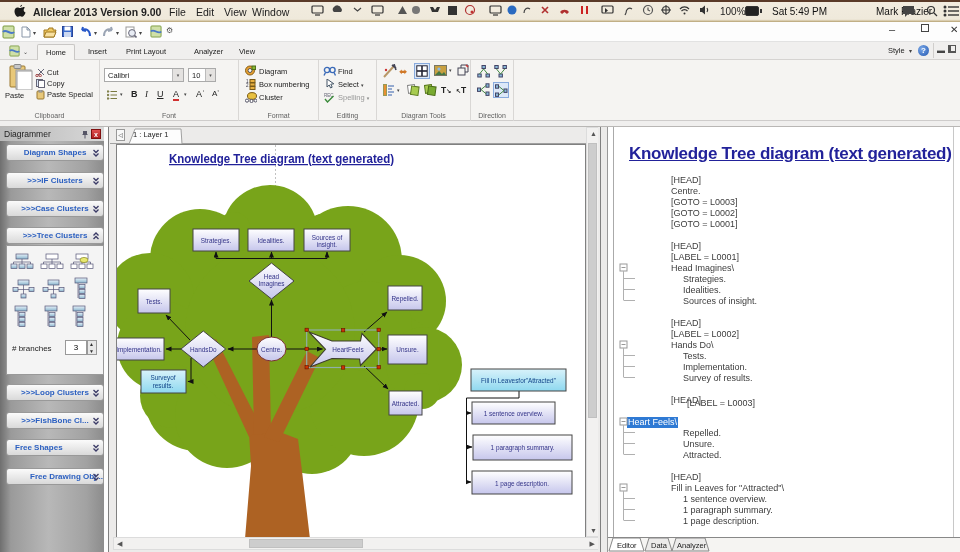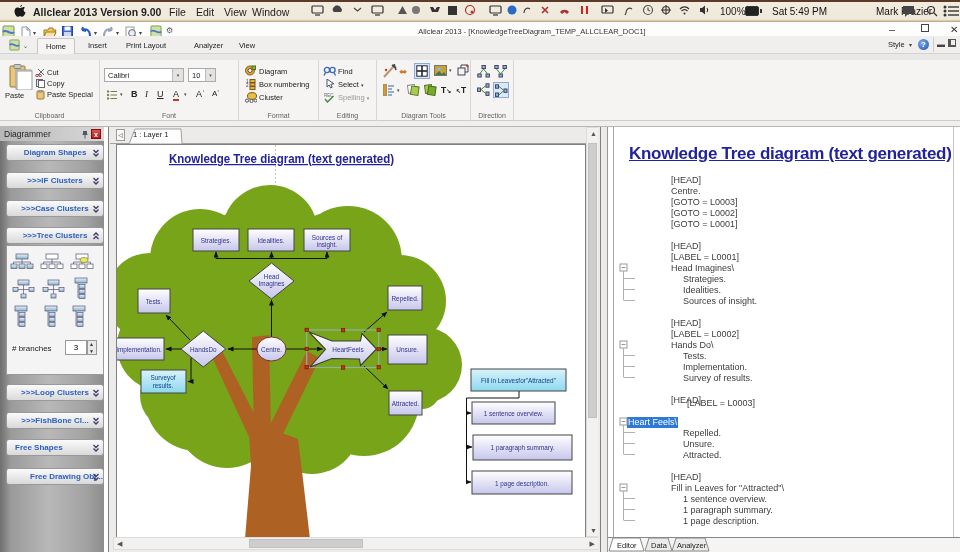--- a/index.html
+++ b/index.html
@@ -11,21 +11,21 @@
 #menubar { left:0; top:0; width:960px; height:22px;
   background:linear-gradient(#5a3a28 0%, #5a3a28 9%, #f2ecdf 9%, #efe9db 86%, #e8e0cd 91%, #cdbd96 95%, #b7a478 100%); }
 #menubar .mitem { position:absolute; top:6px; font-size:10.5px; color:#222; }
 
 
 #titlebar { left:0; top:22px; width:960px; height:20px; background:#fdfdfd; border-bottom:1px solid #e2e2e2; }
 #titlebar .ti { position:absolute; top:3px; font-size:11px; }
 #wtitle { position:absolute; left:104px; right:0; top:5px; text-align:center; font-size:7.5px; color:#333; }
 
 
-#tabrow { left:0; top:36px; width:960px; height:18px; background:#f0efee; border-bottom:1px solid #d5d3d1;padding-left:12px; }
+#tabrow { left:0; top:42px; width:960px; height:18px; background:#f0efee; border-bottom:1px solid #d5d3d1;padding-left:12px; }
 .rtab { position:absolute; top:2px; height:16px; line-height:15px; font-size:7.5px; color:#222; padding:0 8px; }
 .rtab.active { background:#f5f4f2; border:1px solid #c9c7c5; border-bottom:none; border-radius:2px 2px 0 0; }
 
 
 #ribbon { left:0; top:60px; width:960px; height:61px; background:#f5f4f2; border-bottom:1px solid #cecccb; }
 .rgroup { position:absolute; top:0; height:61px; border-right:1px solid #d9d7d5; }
 .glabel { position:absolute; bottom:2px; left:0; right:0; text-align:center; font-size:7px; color:#5f5f5f; }
 .ritem { position:absolute; font-size:7.5px; color:#222; white-space:nowrap; }
 #ribbonstrip { left:0; top:121px; width:960px; height:6px; background:#f0efee; border-bottom:1px solid #b9b7b5; }
 
@@ -164,21 +164,20 @@
       </svg>
     <div class="ti" style="left:139px;top:7px;font-size:6px;color:#444;">▾</div>
     <svg class="ti" style="left:150px;top:3px;" width="12" height="13" viewBox="0 0 13 14">
         <rect x="1" y="1" width="11" height="12" rx="1" fill="#cfe0a8" stroke="#7a9a40"></rect>
         <path d="M1 7 C4 3,9 11,12 7" stroke="#4a78c8" stroke-width="2" fill="none"></path>
       </svg>
     <div class="ti" style="left:166px;top:4px;font-size:8px;color:#555;">⚙</div>
     <div class="ti" style="left:889px;top:1px;font-size:11px;color:#333;">–</div>
     <div class="ti" style="left:921px;top:2px;width:8px;height:8px;border:1px solid #444;"></div>
     <div class="ti" style="left:950px;top:2px;font-size:10px;color:#333;">✕</div>
-    <div id="wtitle">Allclear 2013 - [KnowledgeTreeDiagram_TEMP_ALLCLEAR_DOC1]</div>
   </div>
   <div id="tabrow" class="abs">
     <svg style="position:absolute;left:9px;top:3px;" width="11" height="12" viewBox="0 0 13 14">
         <rect x="1" y="1" width="11" height="12" rx="1" fill="#cfe0a8" stroke="#7a9a40"></rect>
         <path d="M1 7 C4 3,9 11,12 7" stroke="#4a78c8" stroke-width="2" fill="none"></path>
       </svg>
     <div style="position:absolute;left:23px;top:6px;font-size:6px;color:#444;">⌄</div>
     <div class="rtab active" style="left:37px;">Home</div>
     <div class="rtab" style="left:80px;">Insert</div>
     <div class="rtab" style="left:118px;">Print Layout</div>

